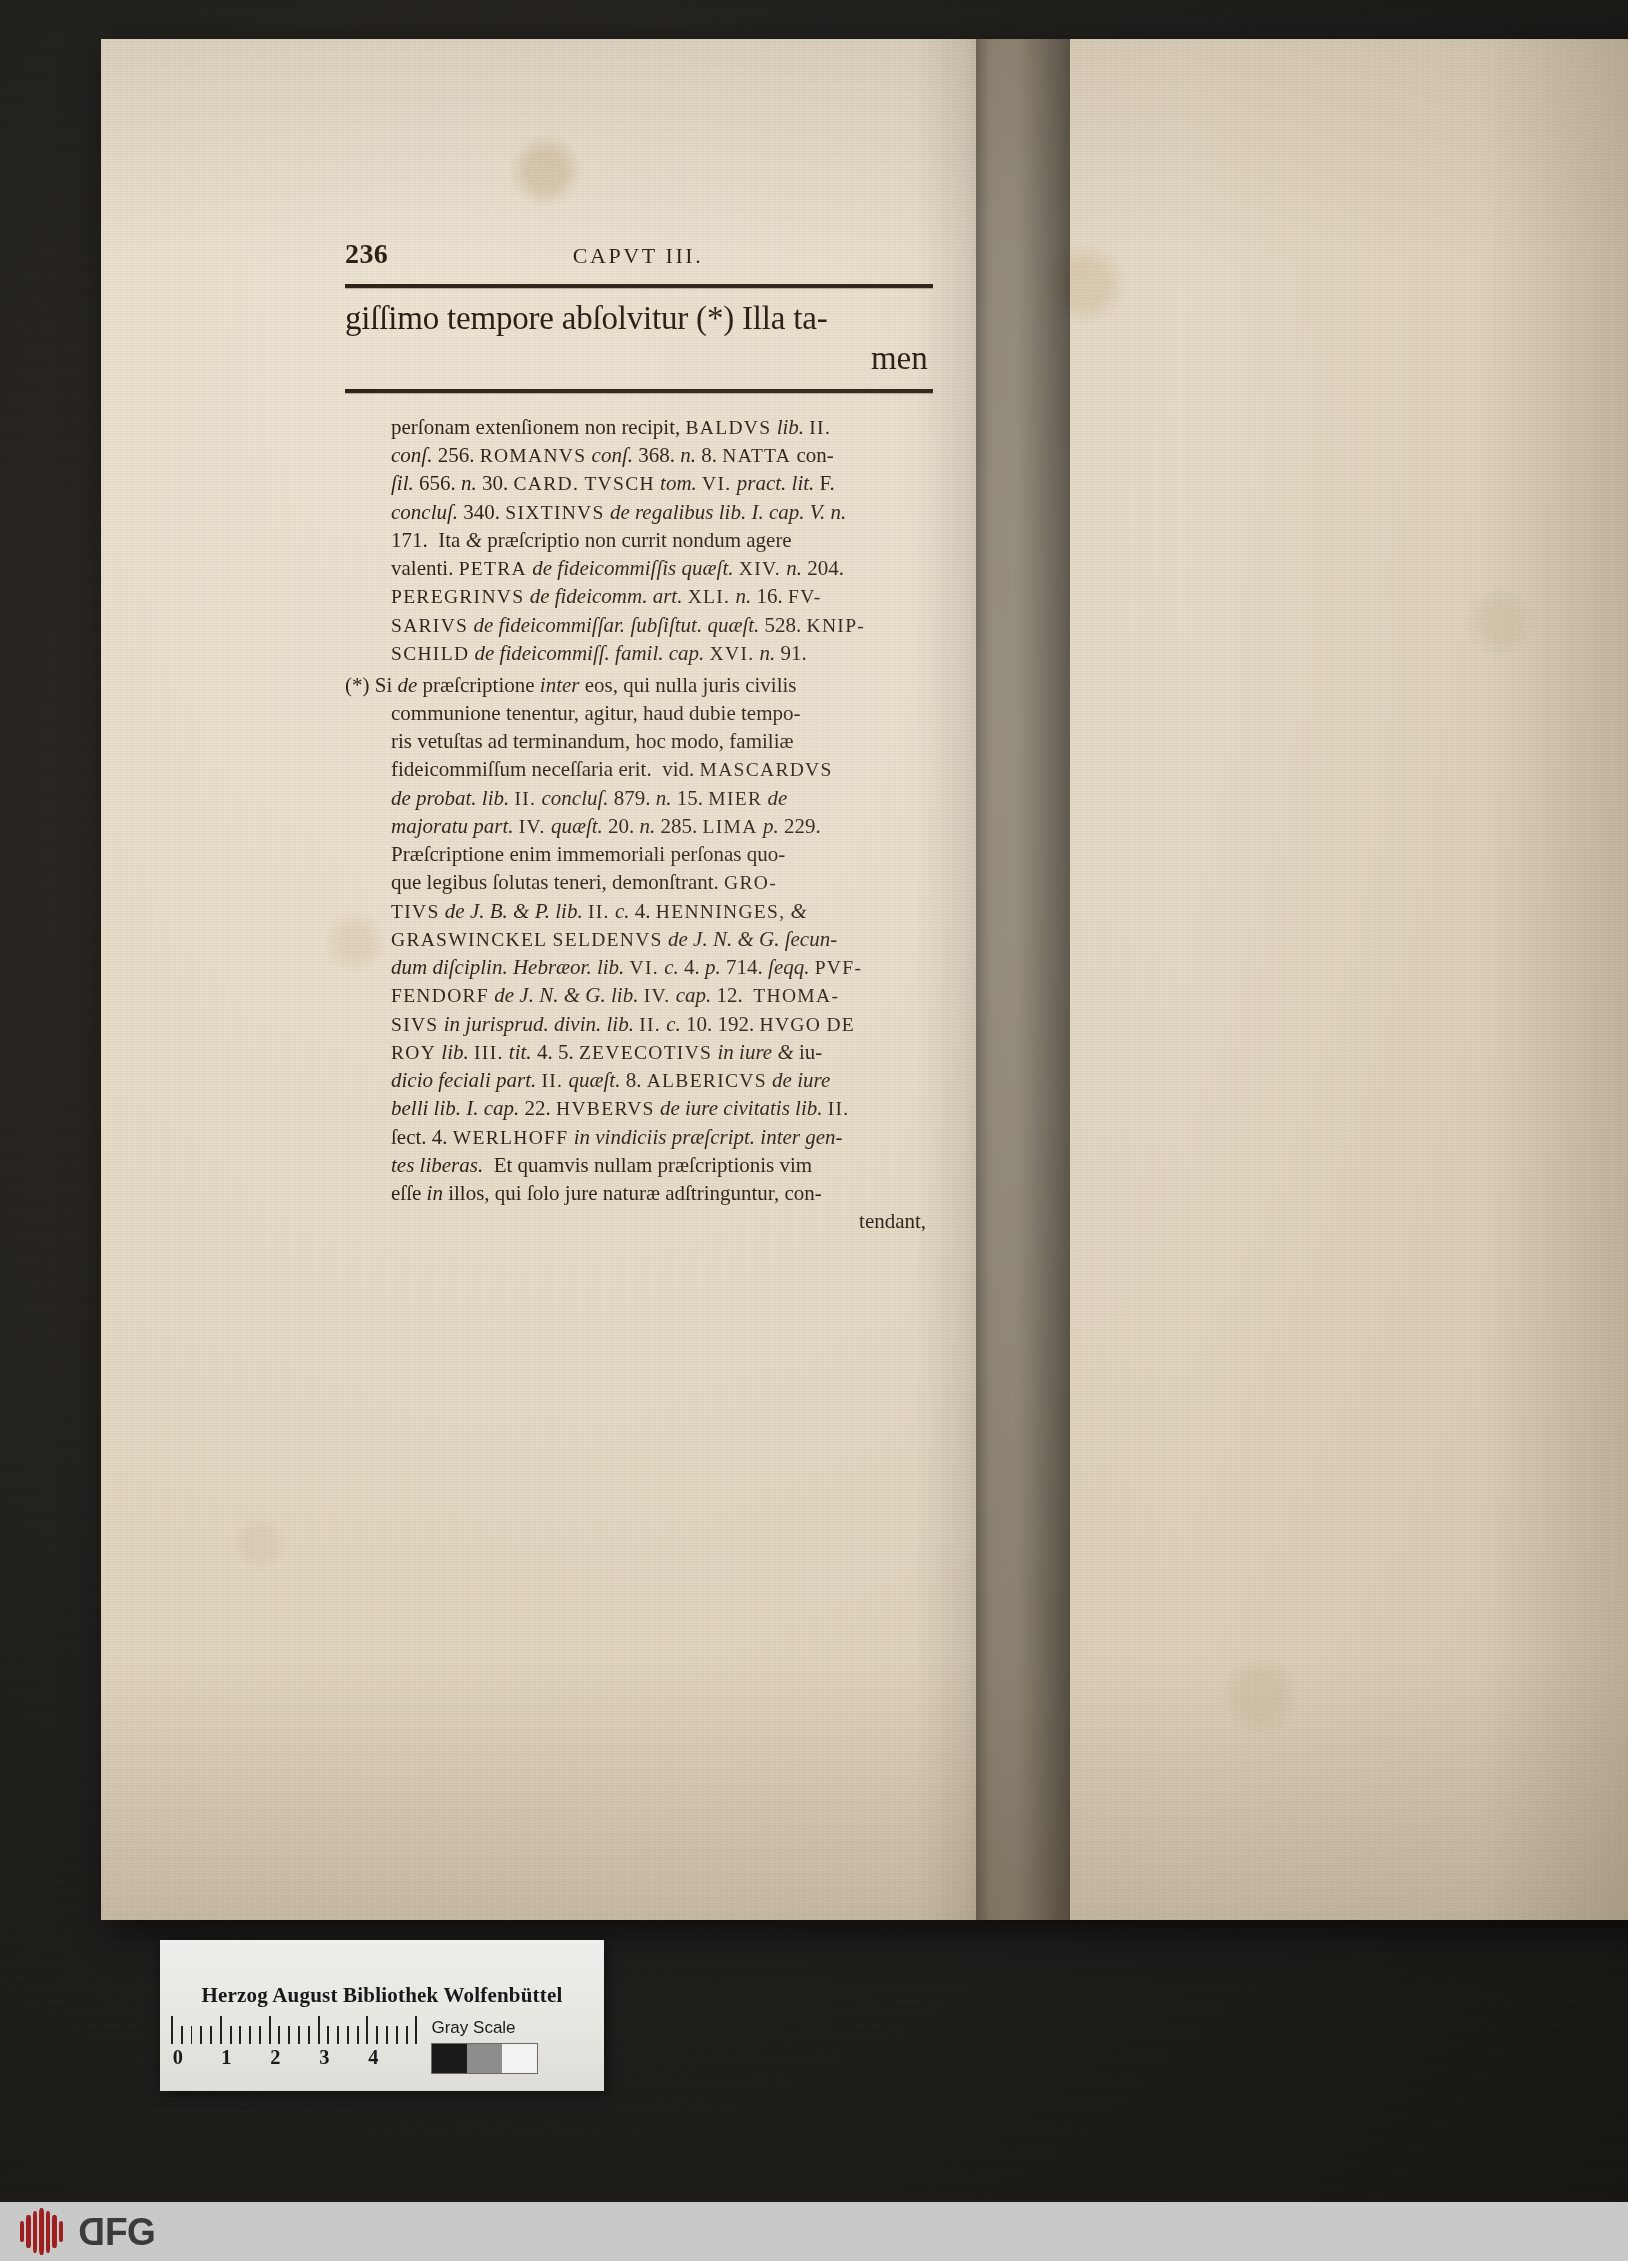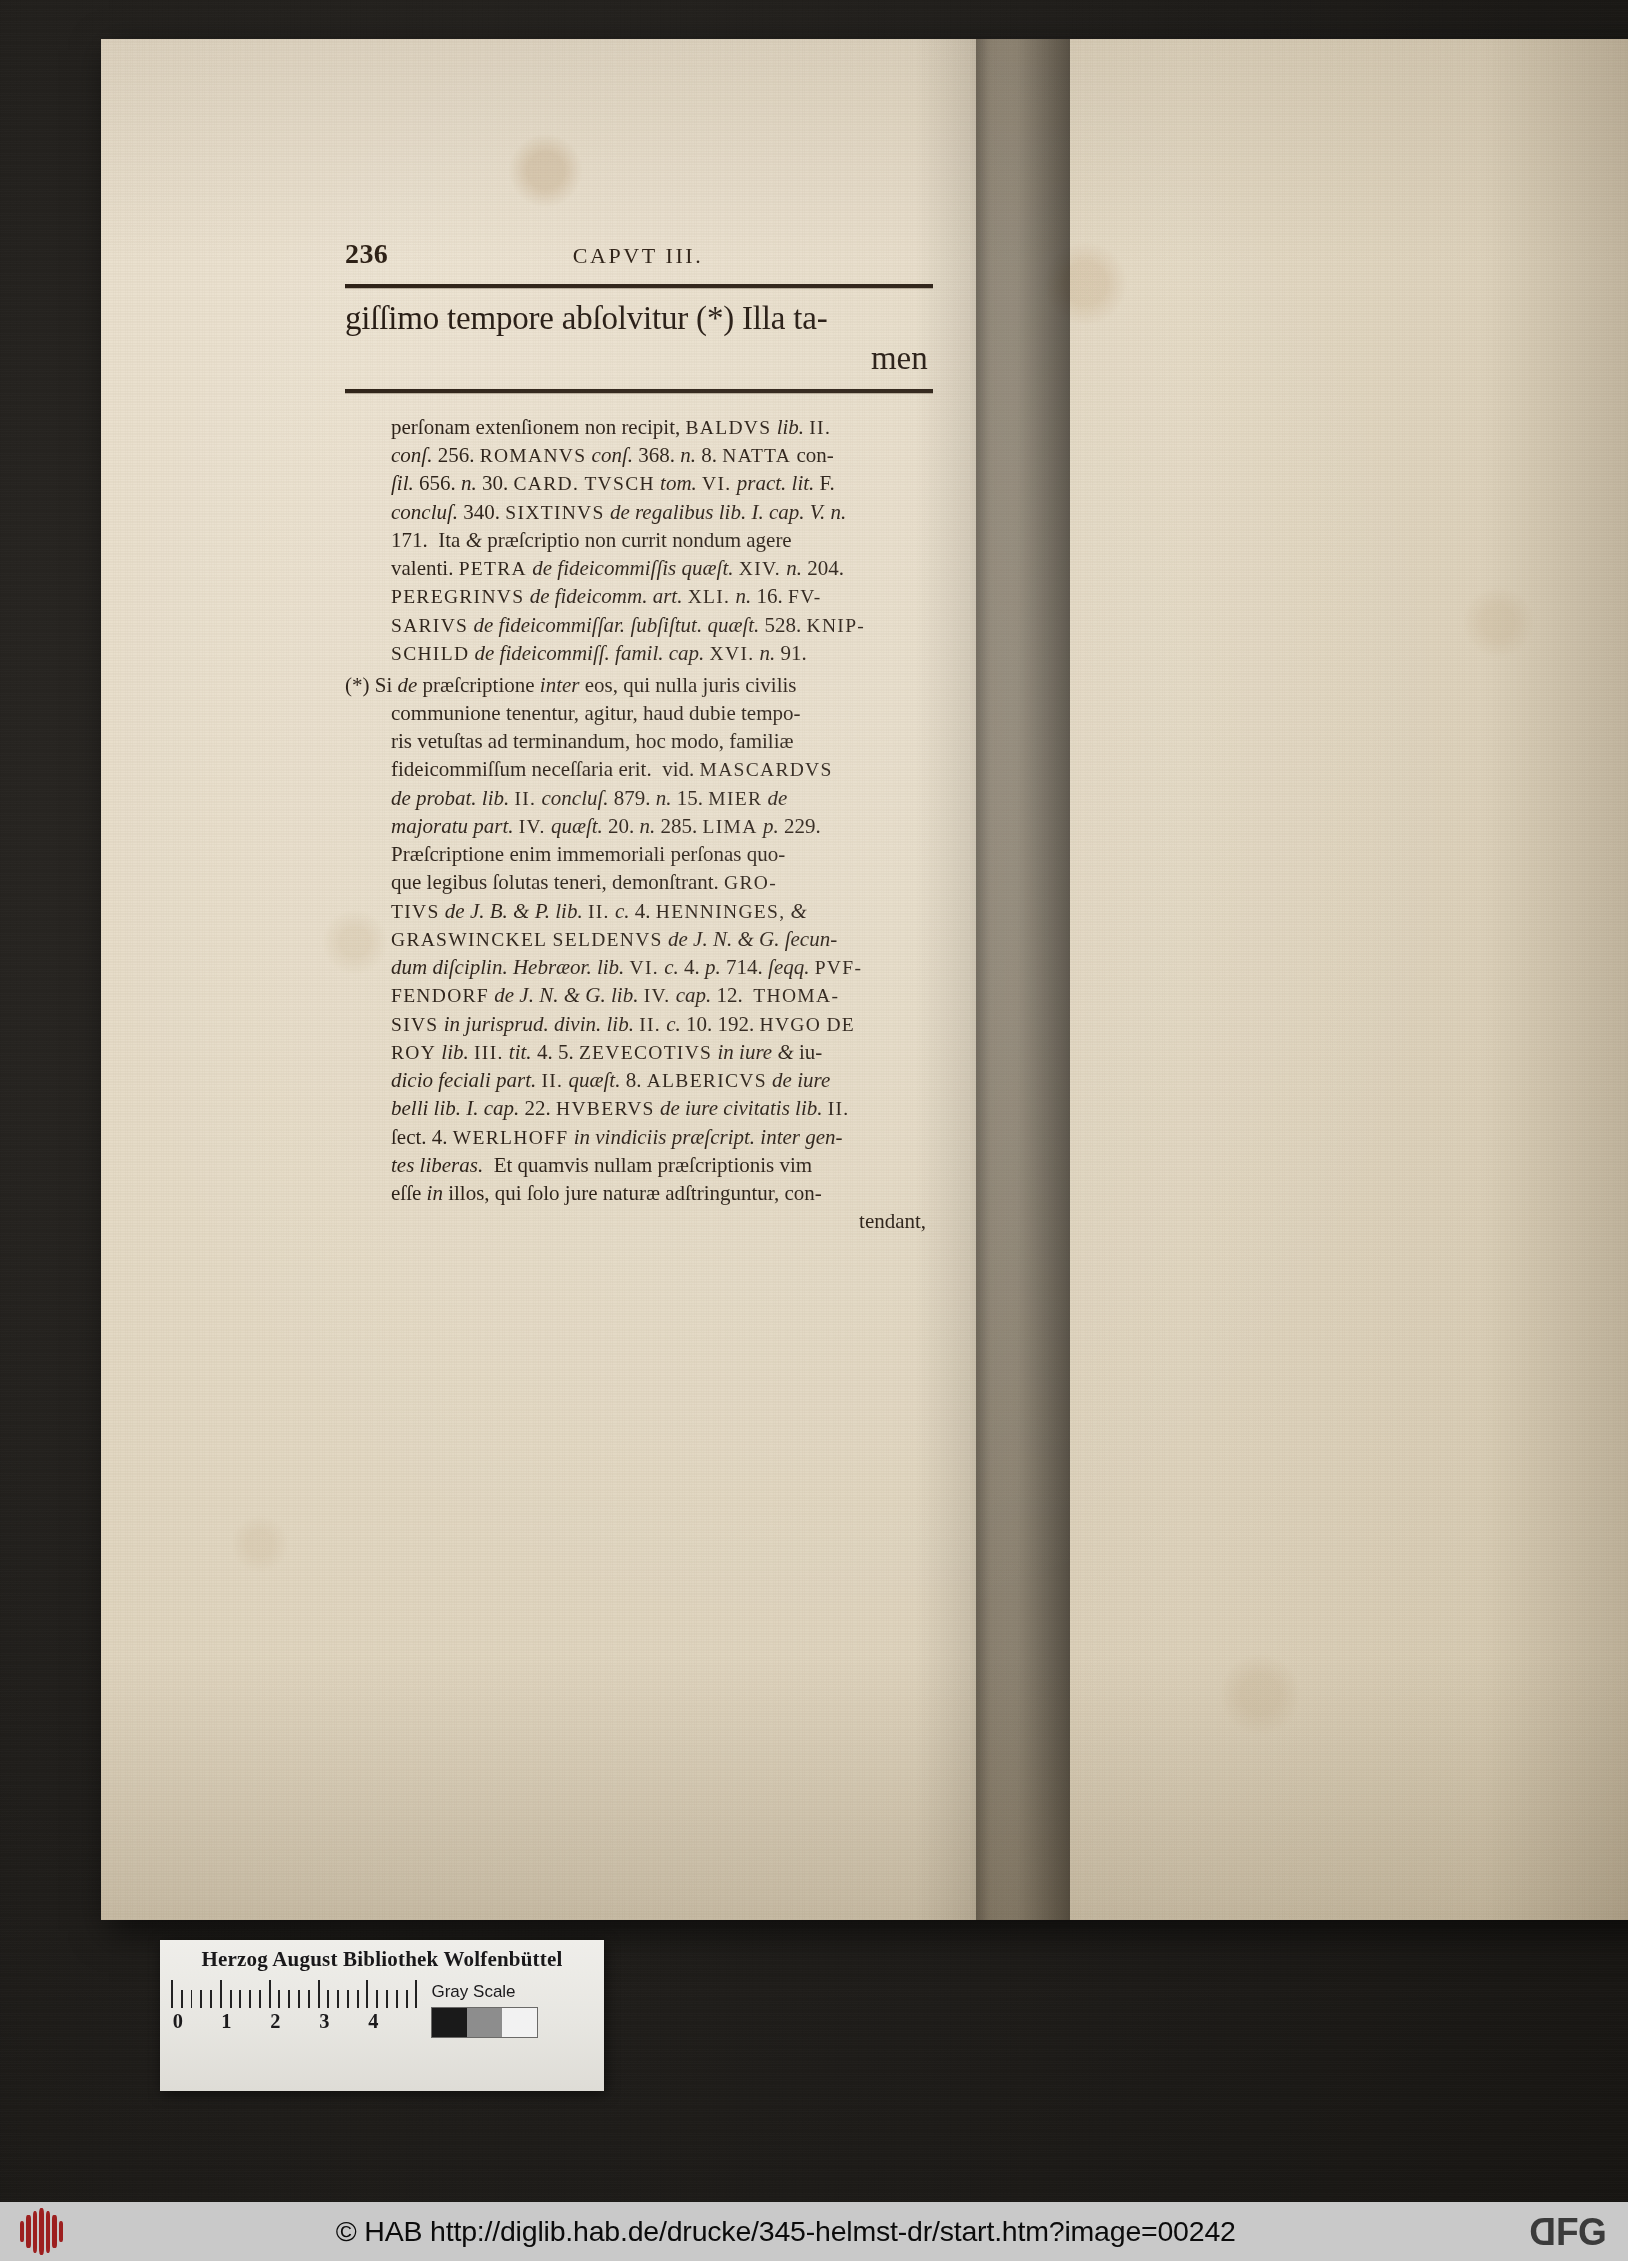--- a/index.html
+++ b/index.html
@@ -199,20 +199,21 @@
     box-shadow: 2.4px 3.3px 13px rgba(0,0,0,.55);
     padding: 7.3px 11.4px 0 11.4px;
   }
   #card-title {
     text-align: center;
     font-size: 21px;
     font-weight: 700;
     color: #19181a;
     letter-spacing: 0.2px;
     font-family: "Liberation Serif", serif;
+    margin-top: 36px;
   }
   #card-lower {
     display: flex;
     align-items: flex-start;
     margin-top: 8.1px;
     gap: 8.1px;
   }
   #ruler-wrap { width: 252px; }
   #ruler-ticks {
     position: relative;
@@ -421,17 +422,16 @@
   <div id="credit-bar">
     <div id="hab-logo">
         <i style="height: 21px;"></i>
         <i style="height: 33px;"></i>
         <i style="height: 42px;"></i>
         <i style="height: 47px;"></i>
         <i style="height: 42px;"></i>
         <i style="height: 33px;"></i>
         <i style="height: 21px;"></i>
       </div>
-    <div id="credit-text">© HAB http://diglib.hab.de/drucke/345-helmst-dr/start.htm?image=00242</div>
     <div id="dfg-logo"><span class="flip">D</span>FG</div>
   </div>
 </div>
 
 
 </body></html>

